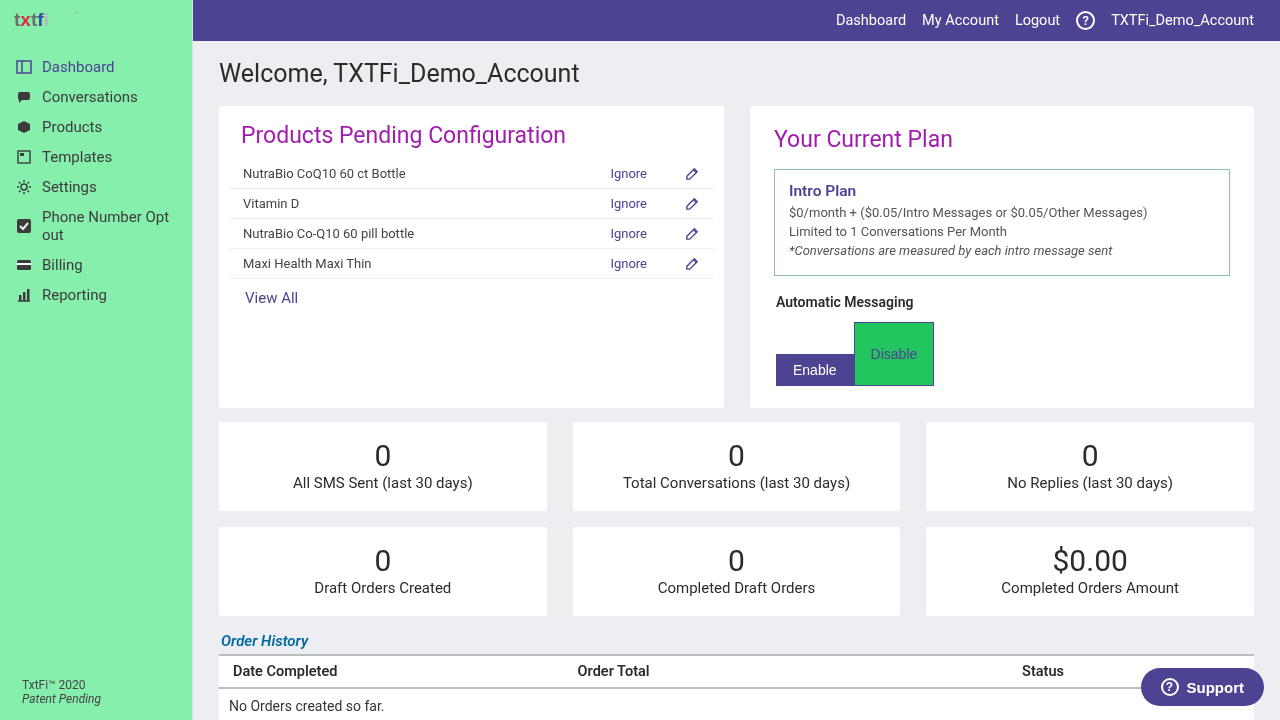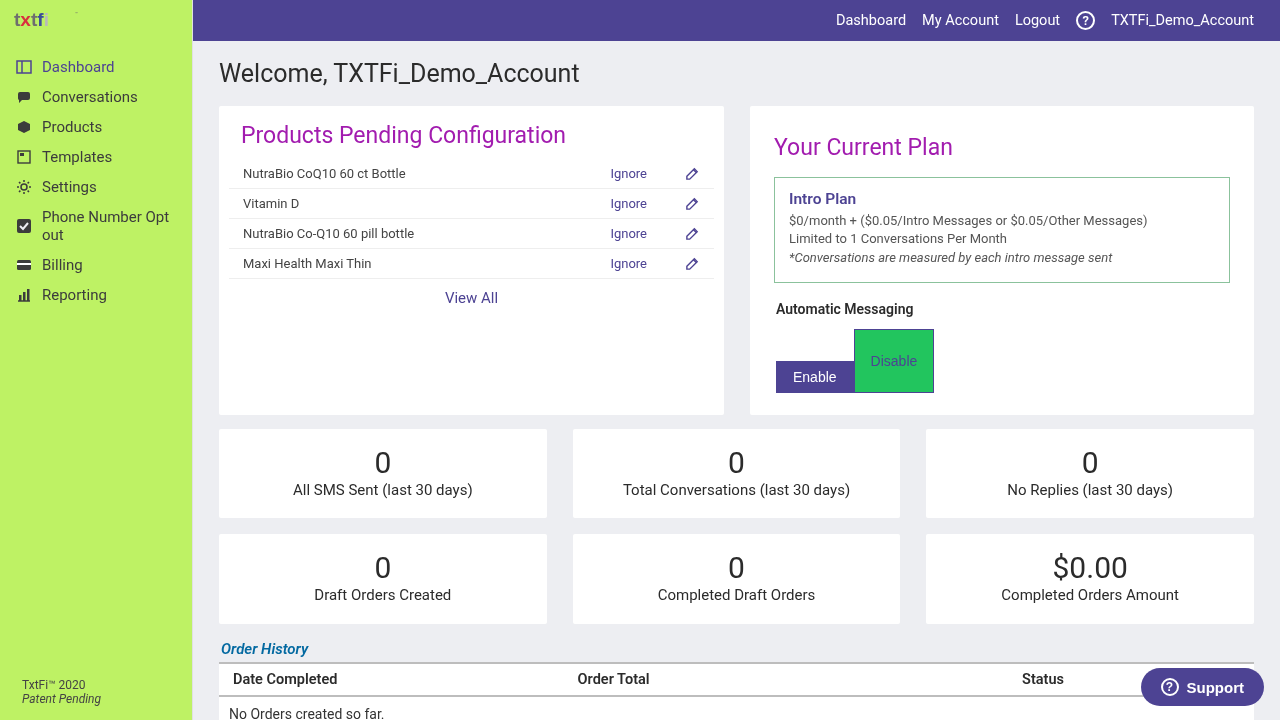--- a/index.html
+++ b/index.html
@@ -1,43 +1,43 @@
 <!DOCTYPE html>
 <html><head>
 <meta charset="utf-8">
 <style>
   * { box-sizing: border-box; margin: 0; padding: 0; }
   body { font-family: -apple-system, "Segoe UI", Roboto, Arial, sans-serif; background: #edeef2; color: #333; width: 1280px; height: 720px; overflow: hidden; }
   .layout { display: flex; height: 720px; }
-  .sidebar { width: 193px; background: #bef264; border-right: 1px solid #e0e0e2; display: flex; flex-direction: column; }
+  .sidebar { width: 193px; background: #86efac; border-right: 1px solid #e0e0e2; display: flex; flex-direction: column; }
   .logo { padding: 10px 14px 12px; }
   .logo svg { width: 75px; height: auto; display:block;}
   .nav { list-style: none; padding: 6px 0; flex:1;}
   .nav li { display: flex; align-items: center; gap: 10px; padding: 6px 16px; font-size: 15px; color: #3c3c3c; cursor: pointer; }
   .nav li.active { color: #4d4393; }
   .nav li .nav-icon { width: 16px; height: 16px; display:inline-flex; align-items:center; justify-content:center; color:#3c3c3c;}
   .nav li.active .nav-icon { color:#4d4393;}
   .footer-left { font-size: 12px; color: #444; padding: 0 22px 14px; }
   .footer-left .pp { font-style: italic; }
   .main { flex: 1; display: flex; flex-direction: column; }
   .topbar { background: #4d4393; color: #fff; height: 42px; display: flex; align-items: center; justify-content: flex-end; padding: 0 26px; gap: 16px; font-size: 14.5px; }
   .topbar .link { cursor: pointer; }
   .topbar .help-icon { width:19px; height:19px; border:2px solid #fff; border-radius:50%; display:inline-flex; align-items:center; justify-content:center; font-size:13px; font-weight:600;}
   .content { padding: 18px 26px 10px; overflow-y: auto; }
   .welcome { font-size: 25px; color: #2b2b2b; margin-bottom: 18px; font-weight:400;}
   .row1 { display: flex; gap: 26px; margin-bottom: 14px;}
   .card { background: #fff; border-radius: 2px; }
   .card-pending { flex: 1; padding: 12px 10px 16px;}
-  .card-plan { width: 504px; padding: 24px 12px 22px;}
+  .card-plan { width: 504px; padding: 16px 12px 22px;}
   .card-title { font-size: 23px; color: #a21caf; margin: 4px 0 10px 12px; font-weight:400;}
   .pending-row { display: flex; align-items: center; justify-content: space-between; padding: 7px 14px; border-bottom: 1px solid #eee; font-size: 13px; }
   .pending-row .pname { color: #444; }
   .pending-row .ignore { color: #4d4393; cursor: pointer; margin-right: 38px;}
   .pending-row .edit-icon { color: #4d4393; cursor:pointer; width:15px; height:15px; display:inline-flex;}
-  .viewall { text-align: center; padding: 10px 16px 0; color: #4d4393; font-size: 15px; cursor:pointer;}
+  .viewall { text-align: left; padding: 10px 16px 0; color: #4d4393; font-size: 15px; cursor:pointer;}
   .plan-box { border: 1px solid #8bc29c; padding: 12px 14px 14px; margin: 16px 12px;}
   .plan-name { color: #4d4393; font-size: 15.5px; font-weight: 600; margin-bottom: 4px;}
   .plan-line { font-size: 13px; color: #555; line-height:1.45;}
   .plan-line.it { font-style: italic; }
   .auto-msg { font-size: 14px; font-weight: 600; margin: 18px 0 12px 14px; color:#2b2b2b;}
   .toggle { display: flex; margin-left: 14px; }
   .toggle button { padding: 7px 16px; font-size: 14px; cursor:pointer; border:1px solid #4d4393; background:#22c55e; color:#4d4393;}
   .toggle button.on { background:#4d4393; color:#fff;margin-top:32px;}
   .stats-row { display: flex; gap: 26px; margin-bottom: 16px;}
   .stat { flex: 1; background: #fff; text-align: center; padding: 16px 10px 18px;}

